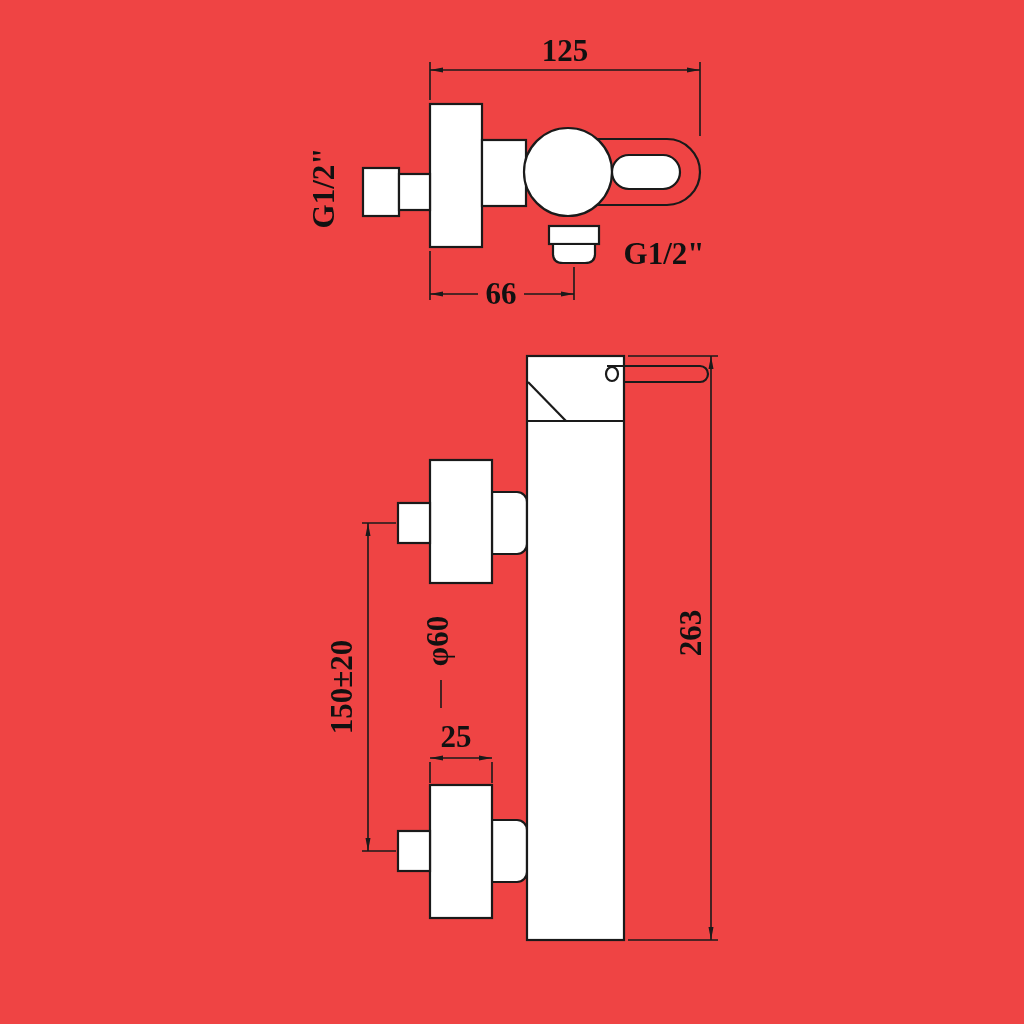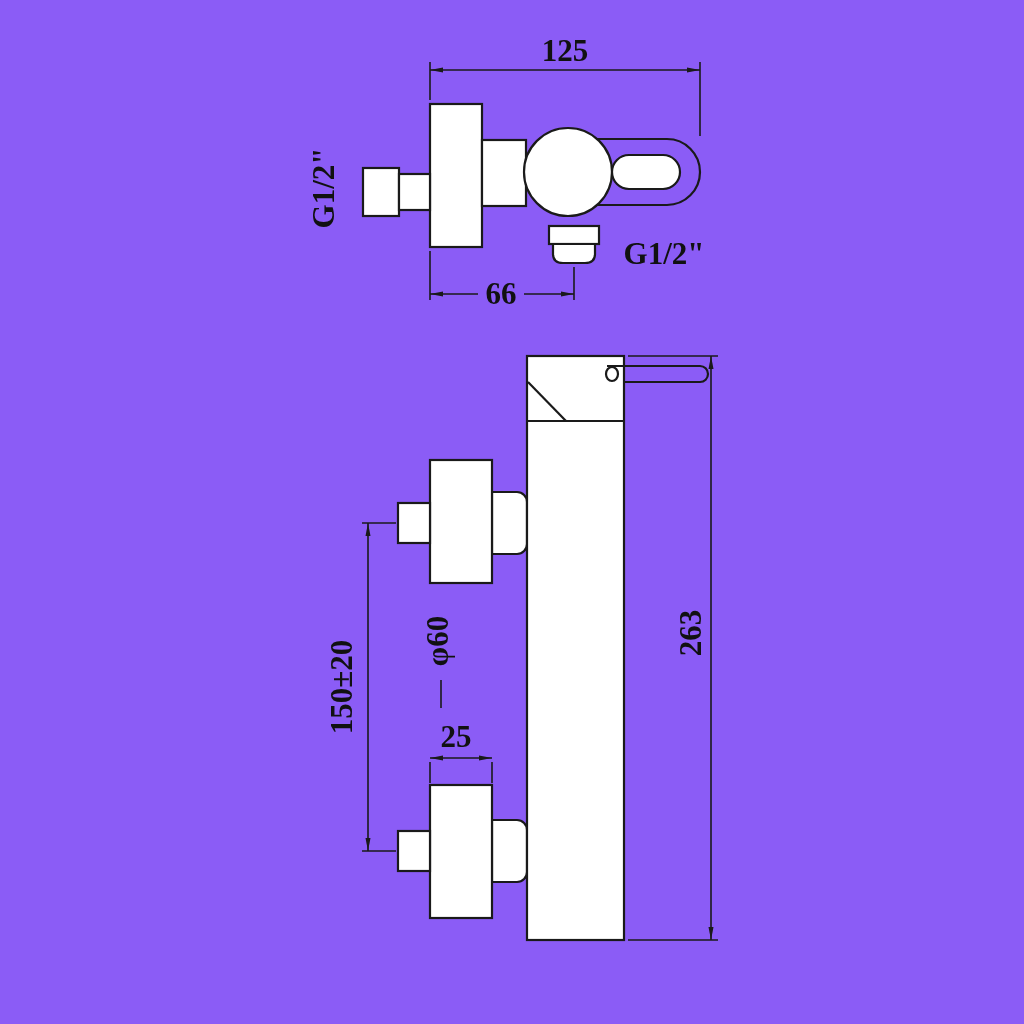--- a/index.html
+++ b/index.html
@@ -1,17 +1,17 @@
 <!DOCTYPE html>
 <html><head>
 <meta charset="utf-8">
 <style>
   html, body { margin: 0; padding: 0; background: #ffffff; }
   .sheet {
-    width: 1024px; height: 1024px; background: #8b5cf6;
+    width: 1024px; height: 1024px; background: #ef4444;
     position: relative; overflow: hidden;
   }
   svg { display: block; }
   .obj-fill { fill: #ffffff; stroke: #1a1a1a; stroke-width: 2.2; stroke-linejoin: miter; }
   .obj-line { fill: none; stroke: #1a1a1a; stroke-width: 2.2; stroke-linejoin: miter; }
   .dim-line { fill: none; stroke: #1a1a1a; stroke-width: 1.6; }
   .dimtext {
     font-family: "Liberation Serif", "DejaVu Serif", serif;
     font-weight: bold; font-size: 31px; fill: #111111;
   }

